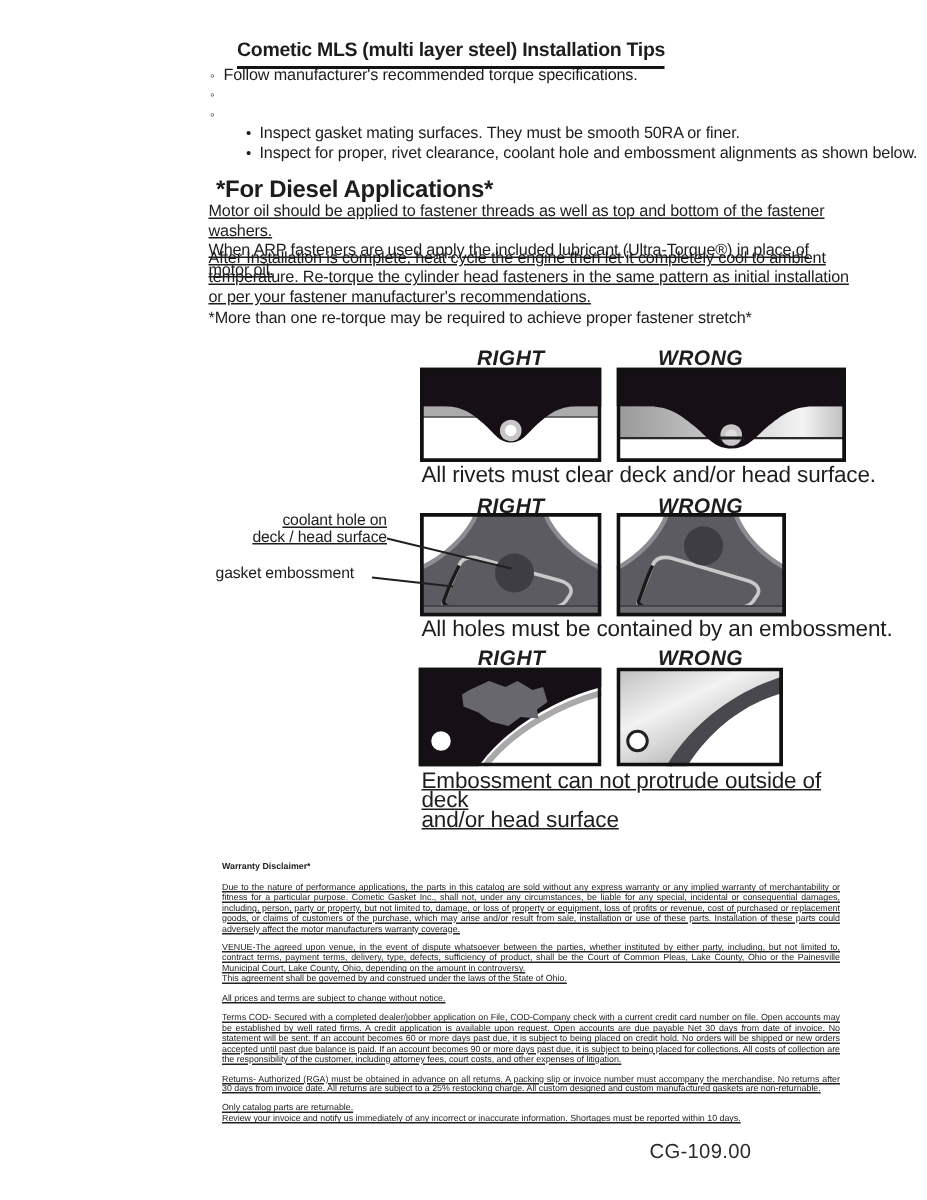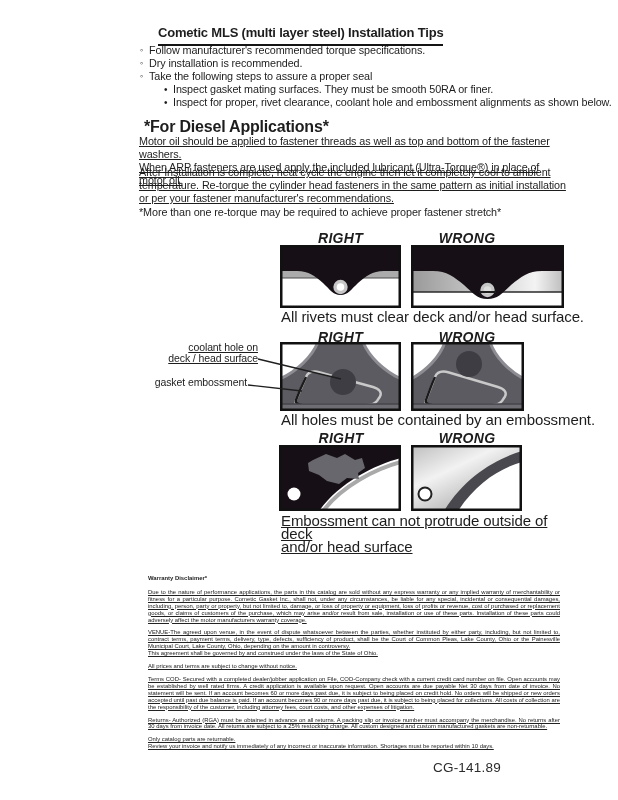--- a/index.html
+++ b/index.html
@@ -45,25 +45,23 @@
 
   <div class="abs title">Cometic MLS (multi layer steel) Installation Tips</div>
 
   <div class="abs bullets">
     <div class="bullet-row">
       <span class="marker">◦</span>
       <span>Follow manufacturer's recommended torque specifications.</span>
     </div>
     <div class="bullet-row">
       <span class="marker">◦</span>
-      <span>Dry installation is recommended.</span>
     </div>
     <div class="bullet-row">
       <span class="marker">◦</span>
-      <span>Take the following steps to assure a proper seal</span>
     </div>
     <div class="bullet-row sub">
       <span class="marker">•</span>
       <span>Inspect gasket mating surfaces.  They must be smooth 50RA or finer.</span>
     </div>
     <div class="bullet-row sub">
       <span class="marker">•</span>
       <span>Inspect for proper, rivet clearance, coolant hole and embossment alignments as shown below.</span>
     </div>
   </div>
@@ -110,21 +108,21 @@
       <rect x="1.25" y="1.25" width="150.5" height="60.5" fill="none" stroke="#111111" stroke-width="2.5"></rect>
     </svg>
   </div>
   <div class="abs fig-caption" style="left:237px; top:310px;">All rivets must clear deck and/or head surface.</div>
 
   <div class="abs fig-header" style="left:236px; width:121px; top:329px;">RIGHT</div>
   <div class="abs fig-header" style="left:367px; width:112px; top:329px;">WRONG</div>
 
   <div class="abs fig-side-label preline" style="left:118px; width:96px; top:342px;">coolant hole on
 deck / head surface</div>
-  <div class="abs fig-side-label" style="left:90px; width:113px; top:377px;">gasket embossment</div>
+  <div class="abs fig-side-label" style="left:79px; width:113px; top:377px;">gasket embossment</div>
 
   <div class="abs panel" style="left:236px; top:342px;">
     <svg width="121" height="69" viewBox="0 0 121 69">
       <rect width="121" height="69" fill="#5c5b61"></rect>
       <path d="M0,0 H38 C32,15 17,29 0,37 Z" fill="#ffffff"></path>
       <path d="M121,0 H83 C89,15 104,29 121,37 Z" fill="#ffffff"></path>
       <path d="M38,0 C32,15 17,29 0,37" fill="none" stroke="#8d8c92" stroke-width="3"></path>
       <path d="M83,0 C89,15 104,29 121,37" fill="none" stroke="#8d8c92" stroke-width="3"></path>
       <path d="M16,58 L26,35 C28,30 33,28.5 40,30.5 L93,45 C100,47 102,51 100,54.5 L97,59 C95,61.5 91,63 86,63 H22 C16,63 14.5,61.5 16,58 Z" fill="none" stroke="#c9c9c9" stroke-width="2.4"></path>
       <path d="M26,35 C23,41 19,50 16,58 C15,60.5 17,62.5 22,63" fill="none" stroke="#1b1b1b" stroke-width="2.4"></path>
@@ -195,15 +193,15 @@
     <p class="preline">Due to the nature of performance applications, the parts in this catalog are sold without any express warranty or any implied warranty of merchantability or fitness for a particular purpose.  Cometic Gasket Inc., shall not, under any circumstances, be liable for any special, incidental or consequential damages, including, person, party or property, but not limited to, damage, or loss of property or equipment, loss of profits or revenue, cost of purchased or replacement goods, or claims of customers of the purchase, which may arise and/or result from sale, installation or use of these parts.  Installation of these parts could adversely affect the motor manufacturers warranty coverage.</p>
     <p class="preline">VENUE-The agreed upon venue, in the event of dispute whatsoever between the parties, whether instituted by either party, including, but not limited to, contract terms, payment terms, delivery, type, defects, sufficiency of product, shall be the Court of Common Pleas, Lake County, Ohio or the Painesville Municipal Court, Lake County, Ohio, depending on the amount in controversy.
 This agreement shall be governed by and construed under the laws of the State of Ohio.</p>
     <p class="preline">All prices and terms are subject to change without notice.</p>
     <p class="preline">Terms COD- Secured with a completed dealer/jobber application on File, COD-Company check with a current credit card number on file.  Open accounts may be established by well rated firms.  A credit application is available upon request.  Open accounts are due payable Net 30 days from date of invoice.  No statement will be sent.  If an account becomes 60 or more days past due, it is subject to being placed on credit hold.  No orders will be shipped or new orders accepted until past due balance is paid.  If an account becomes 90 or more days past due, it is subject to being placed for collections.  All costs of collection are the responsibility of the customer, including attorney fees, court costs, and other expenses of litigation.</p>
     <p class="preline">Returns- Authorized (RGA) must be obtained in advance on all returns.  A packing slip or invoice number must accompany the merchandise.  No returns after 30 days from invoice date.  All returns are subject to a 25% restocking charge.  All custom designed and custom manufactured gaskets are non-returnable.</p>
     <p class="preline">Only catalog parts are returnable.
 Review your invoice and notify us immediately of any incorrect or inaccurate information.  Shortages must be reported within 10 days.</p>
   </div>
 
-  <div class="abs page-number">CG-141.89</div>
+  <div class="abs page-number">CG-109.00</div>
 
 </div>
 
 </body></html>

